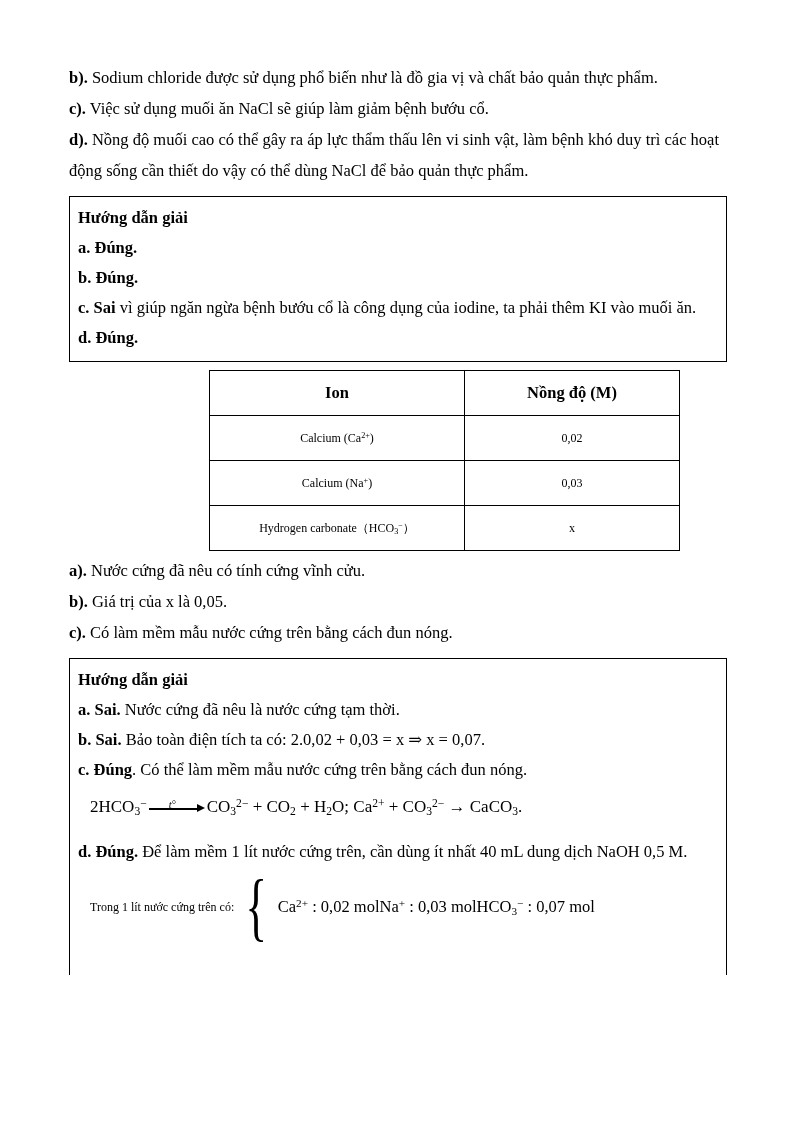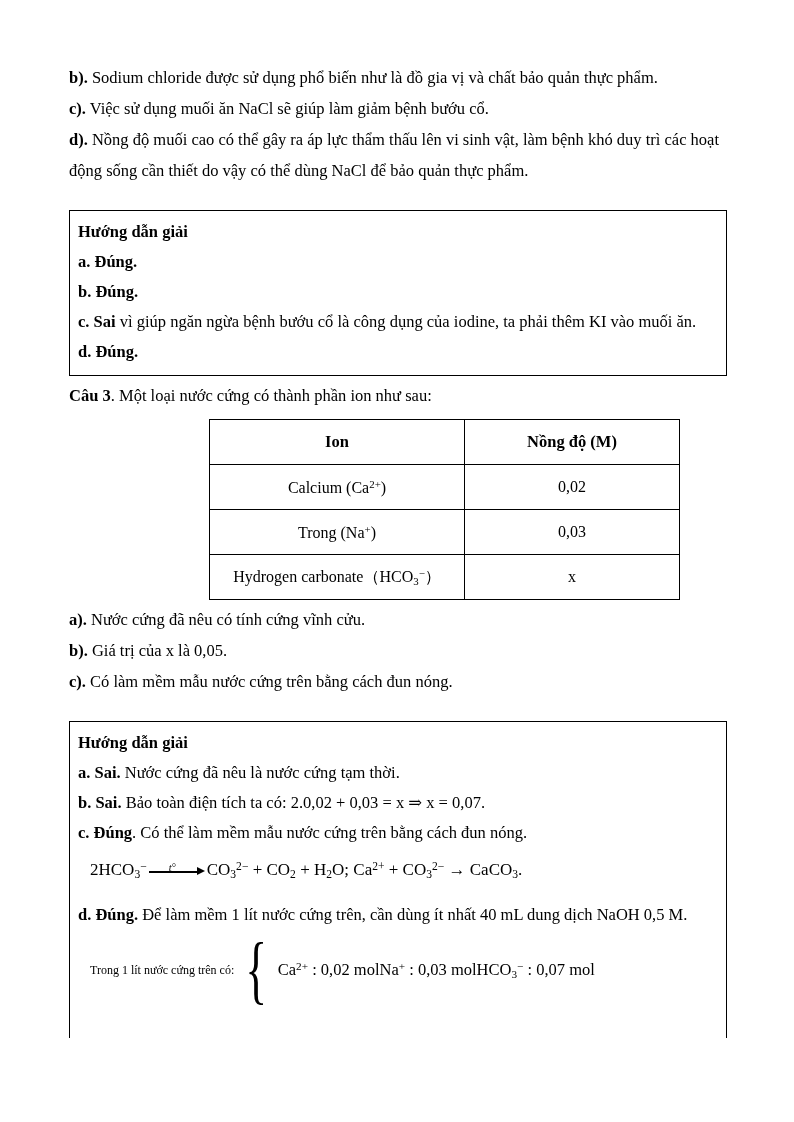--- a/index.html
+++ b/index.html
@@ -34,21 +34,21 @@
     text-align: left;
     white-space: normal;
   }
   b, .b { font-weight: bold; }
 
   
   .solbox {
     border: 1.2px solid #000;
     box-sizing: border-box;
     padding: 6px 8px 8px 8px;
-    margin-top: 24px;
+    margin-top: 10px;
   }
   .solbox.cut {
     border-bottom: none;
   }
   .solbox .para { line-height: 30px; }
   .sol-title {
     font-weight: bold;
     font-size: 16.5px;
     line-height: 30px;
   }
@@ -61,21 +61,21 @@
     padding-left: 93px;
   }
   table.ion-table {
     border-collapse: collapse;
     width: 470px;
     table-layout: fixed;
   }
   table.ion-table td, table.ion-table th {
     border: 1.2px solid #000;
     text-align: center;
-    font-size: 16px;
+    font-size: 12px;
     font-weight: normal;
     padding: 9px 4px;
     height: 26px;
     vertical-align: middle;
   }
   table.ion-table thead th {
     font-weight: bold;
     font-size: 16.5px;
   }
   table.ion-table col.c1 { width: 255px; }
@@ -173,41 +173,40 @@
     <p class="para"><b>d).</b><span> Nồng độ muối cao có thể gây ra áp lực thẩm thấu lên vi sinh vật, làm bệnh khó duy trì các hoạt động sống cần thiết do vậy có thể dùng NaCl để bảo quản thực phẩm.</span></p>
 
     <div class="solbox">
       <div class="sol-title">Hướng dẫn giải</div>
       <p class="para"><b>a. Đúng.</b><span></span></p>
       <p class="para"><b>b. Đúng.</b><span></span></p>
       <p class="para"><b>c. Sai</b><span> vì giúp ngăn ngừa bệnh bướu cổ là công dụng của iodine, ta phải thêm KI vào muối ăn.</span></p>
       <p class="para"><b>d. Đúng.</b><span></span></p>
     </div>
 
-    <p class="para" style="margin-top:4px;"><b>Câu 3</b><span>. Một loại nước cứng có thành phần ion như sau:</span></p>
 
     <div class="table-wrap">
       <table class="ion-table">
         <colgroup>
             <col class="c1">
             <col class="c2">
           </colgroup>
         <thead>
           <tr>
             <th>Ion</th>
             <th>Nồng độ (M)</th>
           </tr>
         </thead>
         <tbody>
           <tr>
             <td><span>Calcium (Ca</span><sup>2+</sup><span>)</span></td>
             <td>0,02</td>
           </tr>
           <tr>
-            <td><span>Trong (Na</span><sup>+</sup><span>)</span></td>
+            <td><span>Calcium (Na</span><sup>+</sup><span>)</span></td>
             <td>0,03</td>
           </tr>
           <tr>
             <td><span>Hydrogen carbonate（HCO</span><sub>3</sub><sup>−</sup><span>）</span></td>
             <td>x</td>
           </tr>
         </tbody>
       </table>
     </div>
 

